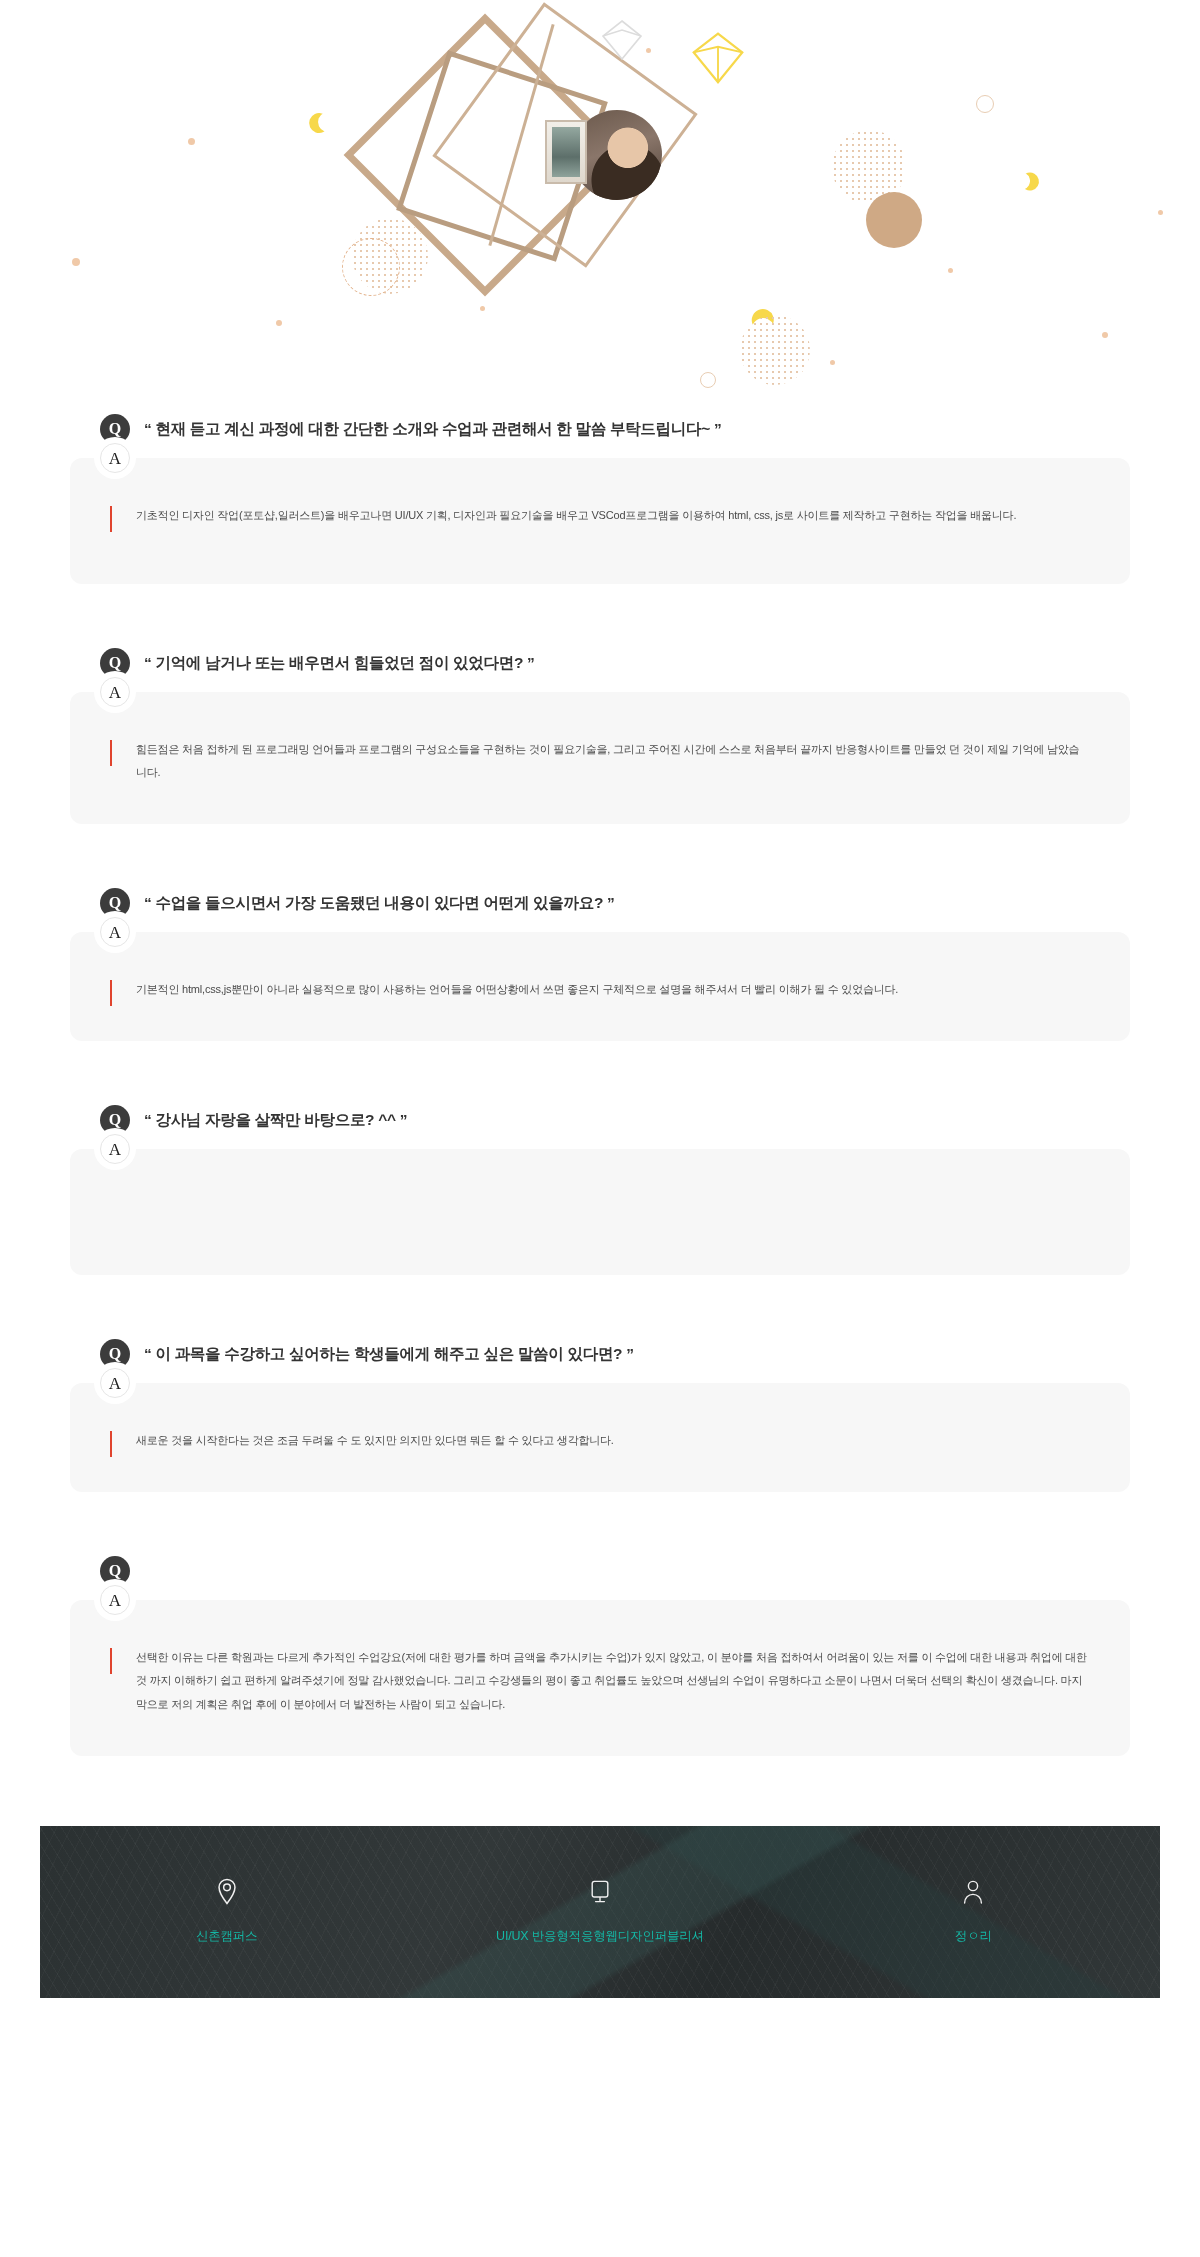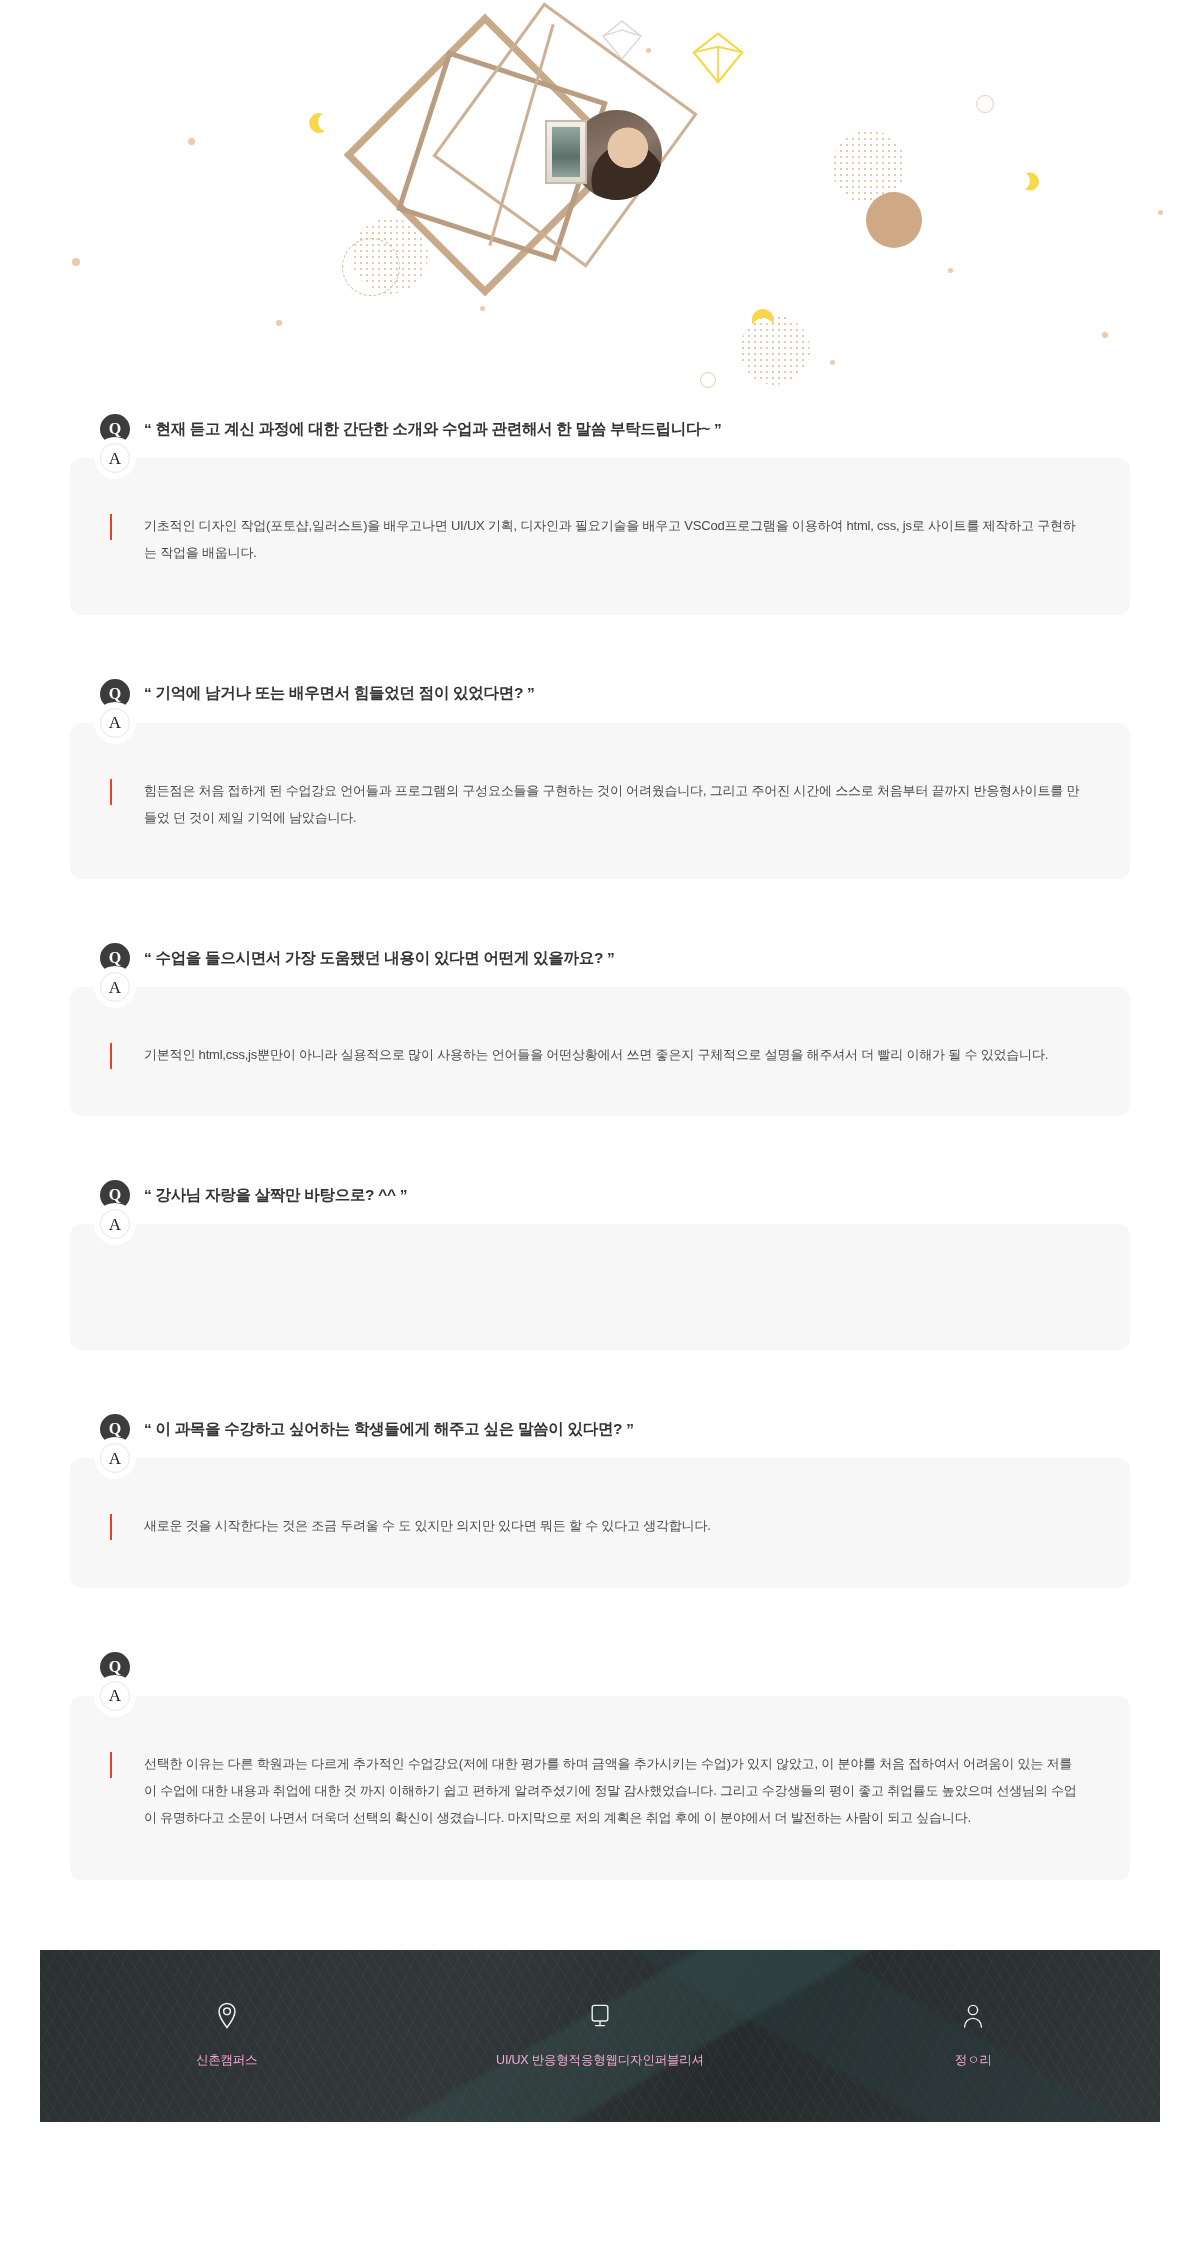--- a/index.html
+++ b/index.html
@@ -203,25 +203,25 @@
     padding-left: 26px;
   }
   .a-body::before {
     content: "";
     position: absolute;
     left: 0; top: 2px;
     width: 2px; height: 26px;
     background: #e0442e;
   }
   .a-text {
-    font-size: 13px;
+    font-size: 11px;
     line-height: 2.1;
     color: #4a4a4a;
     letter-spacing: -0.2px;
-    margin: 8px;
+    margin: 0;
     max-width: 960px;
   }
 
   
   .panel-tall  { min-height: 126px; }
   .panel-short { min-height: 96px; }
 
   
   .footer {
     position: relative;
@@ -258,21 +258,21 @@
     flex-direction: column;
     align-items: center;
     justify-content: center;
     gap: 22px;
     color: #f0f0f0;
   }
   .f-icon { width: 26px; height: 28px; display: block; }
   .f-label {
     font-size: 12.5px;
     letter-spacing: -0.2px;
-    color: #f9a8d4;
+    color: #14b8a6;
     white-space: nowrap;
   }
 </style>
 </head>
 <body>
 
 <section class="hero">
   <div class="hero-deco frame-outer"></div>
   <div class="hero-deco frame-inner"></div>
   <div class="hero-deco frame-thin"></div>
@@ -334,21 +334,21 @@
   </article>
 
   <article class="qa-block">
     <div class="q-row">
       <span class="badge badge-q">Q</span>
       <span class="q-text">“ 기억에 남거나 또는 배우면서 힘들었던 점이 있었다면? ”</span>
     </div>
     <div class="a-panel panel-tall">
       <span class="badge badge-a a-badge-float">A</span>
       <div class="a-body">
-        <p class="a-text">힘든점은 처음 접하게 된 수업강요 언어들과 프로그램의 구성요소들을 구현하는 것이 어려웠습니다, 그리고 주어진 시간에  스스로 처음부터 끝까지 반응형사이트를 만들었 던 것이 제일 기억에 남았습니다.</p>
+        <p class="a-text">힘든점은 처음 접하게 된 프로그래밍 언어들과 프로그램의 구성요소들을 구현하는 것이 필요기술을, 그리고 주어진 시간에  스스로 처음부터 끝까지 반응형사이트를 만들었 던 것이 제일 기억에 남았습니다.</p>
       </div>
     </div>
   </article>
 
   <article class="qa-block">
     <div class="q-row">
       <span class="badge badge-q">Q</span>
       <span class="q-text">“ 수업을 들으시면서 가장 도움됐던 내용이 있다면 어떤게 있을까요? ”</span>
     </div>
     <div class="a-panel panel-short">

